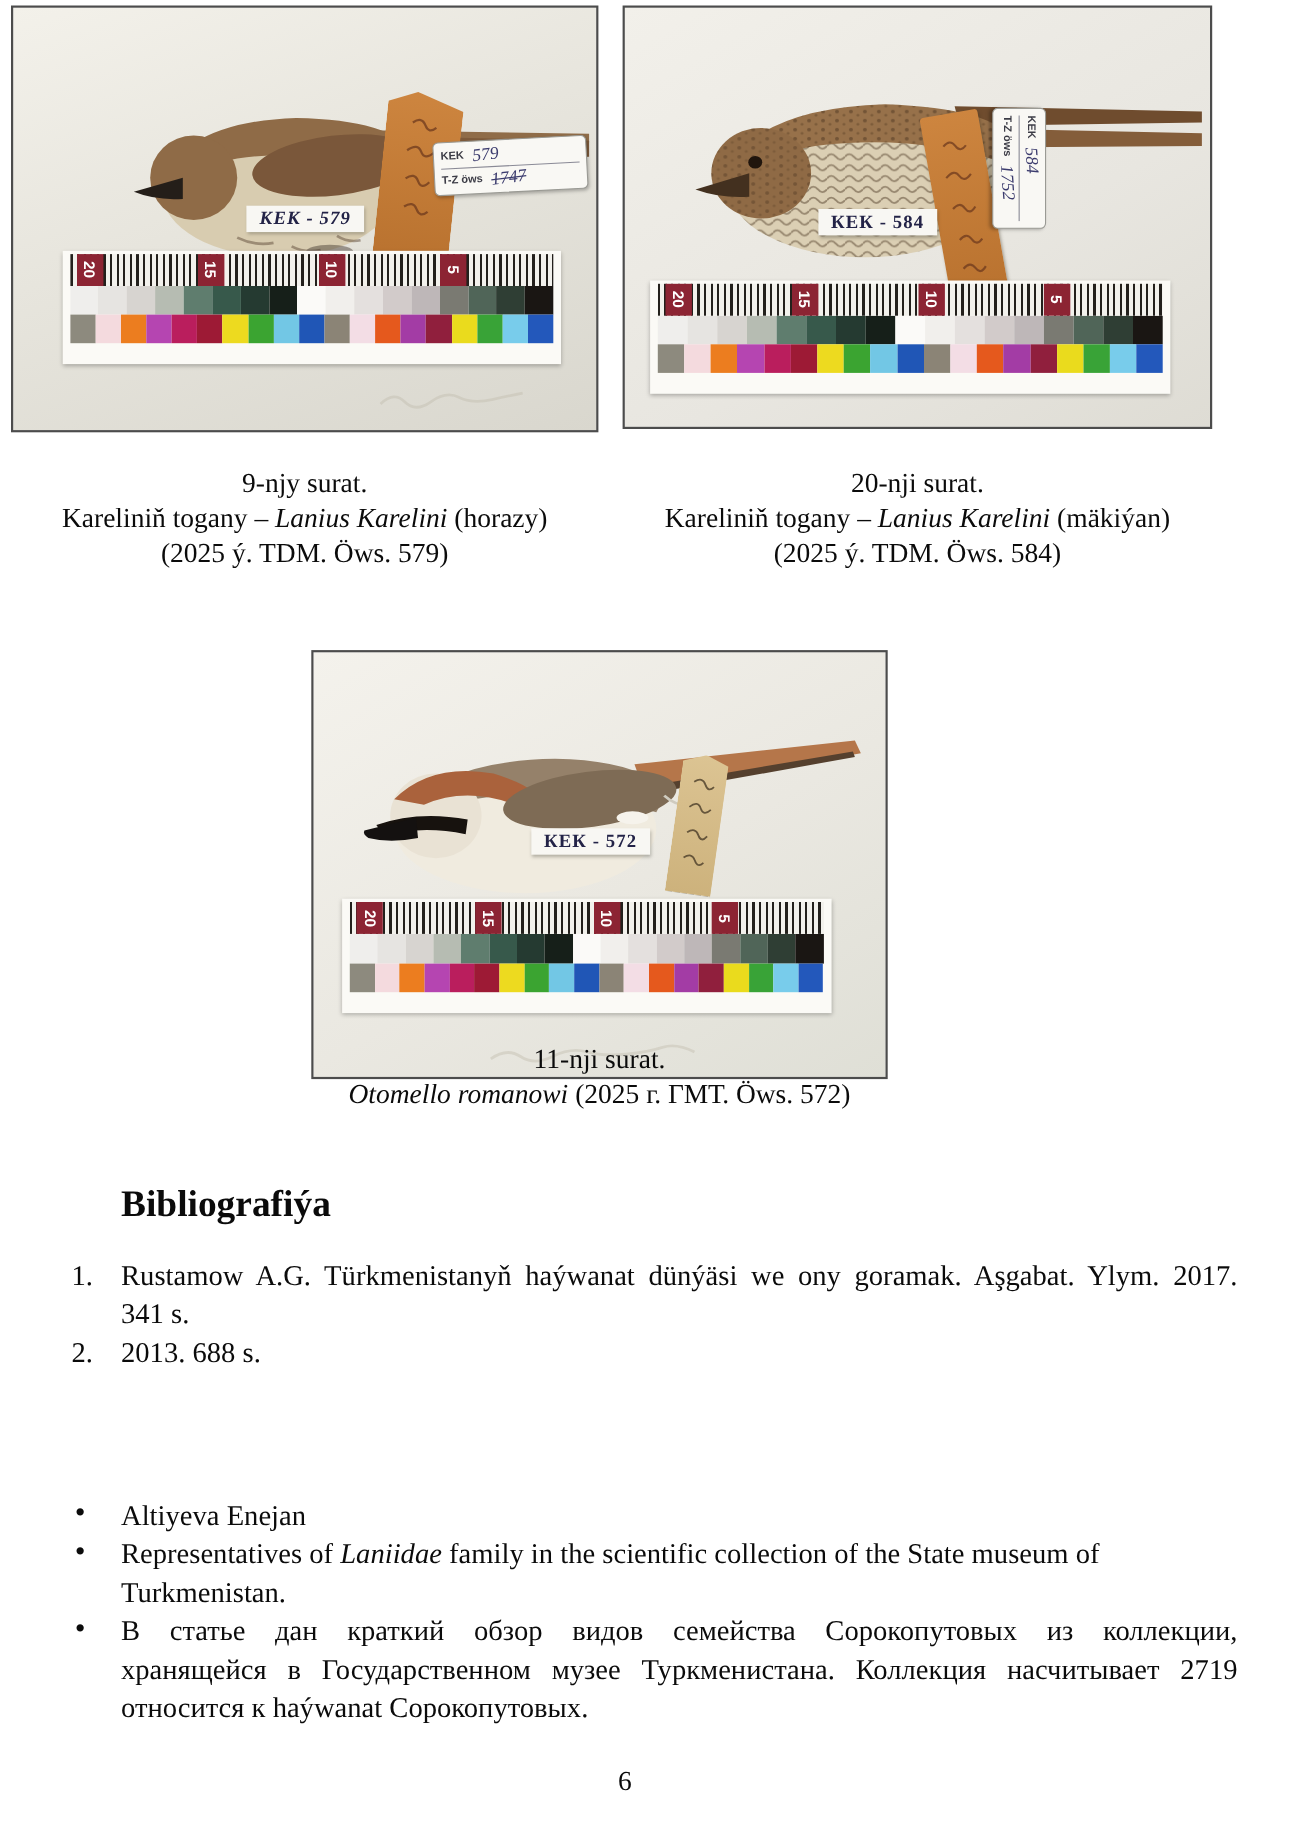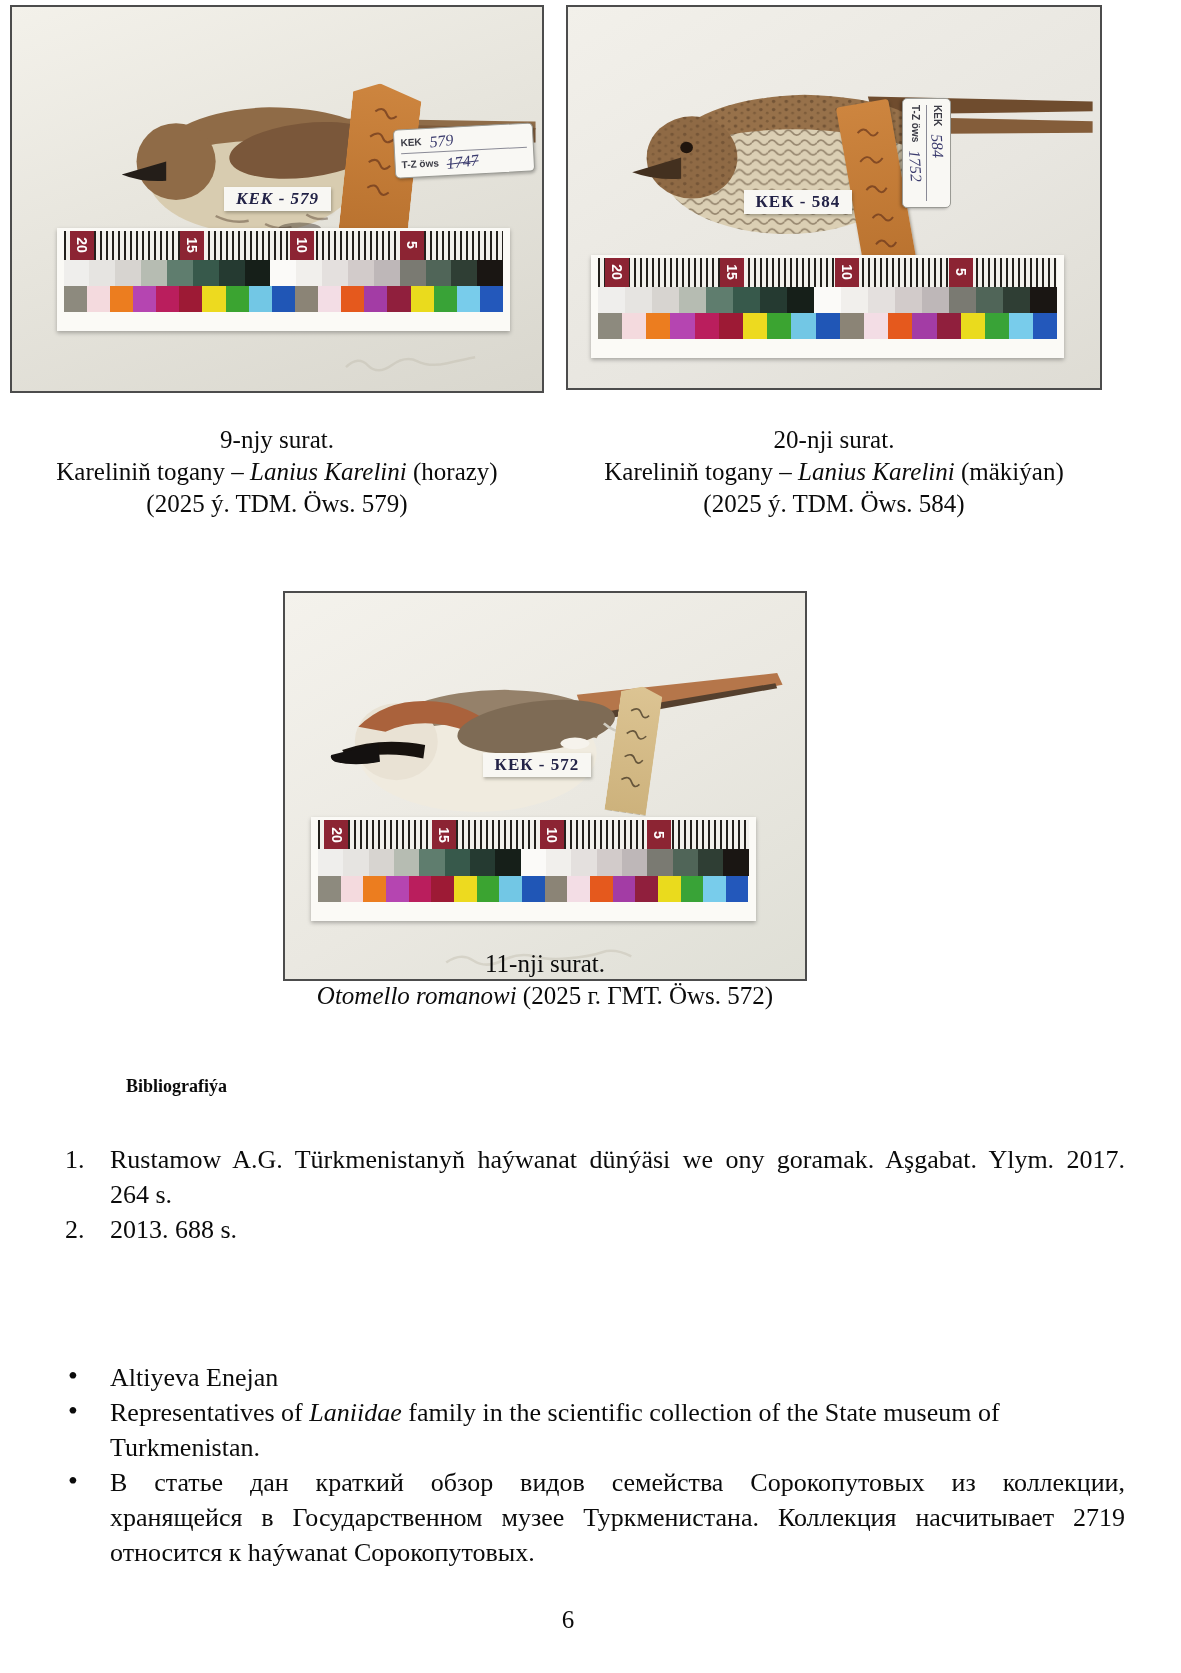--- a/index.html
+++ b/index.html
@@ -40,21 +40,21 @@
   .ruler-num{position:absolute;top:0;width:24px;height:100%;display:flex;align-items:center;justify-content:center;
          color:#fff;font-family:"Liberation Sans",sans-serif;font-weight:bold;font-size:14px;}
   .ruler-num span{transform:rotate(90deg);display:block;}
   .ruler-grays,.ruler-colors{display:flex;height:26%;}
   .sq{flex:1;}
 
   
   .caption{position:absolute;text-align:center;font-size:25px;line-height:32px;}
   .cap-line{white-space:nowrap;font-family:Liberation Serif, serif;}
   .it{font-style:italic;}
-  .heading{position:absolute;left:110px;top:1076px;font-size:18px;font-weight:bold;margin-left:16px;}
+  .heading{position:absolute;left:110px;top:1076px;font-size:34px;font-weight:bold;}
   .textblock{position:absolute;left:110px;width:1015px;font-size:26px;line-height:35px;}
   .bline{position:relative;white-space:nowrap;}
   .bline.just{text-align:justify;text-align-last:justify;}
   .marker{position:absolute;left:-45px;top:0;width:40px;}
   .bullet-dot{position:absolute;left:-42px;top:-2px;font-size:28px;}
   .pageno{position:absolute;left:0;top:1606px;width:1136px;text-align:center;font-size:25px;}
 </style>
 </head>
 <body>
 
@@ -341,21 +341,21 @@
   <div class="cap-line"><span class="it">Otomello romanowi</span><span> (2025 г. ГМТ. Öws. 572)</span></div>
 </div>
 
 <div class="heading">Bibliografiýa</div>
 
 <div class="textblock" style="top:1142px;">
   <div class="bline just">
     <span class="marker">1.</span>
     <span>Rustamow A.G. Türkmenistanyň haýwanat dünýäsi we ony goramak. Aşgabat. Ylym. 2017.</span>
   </div>
-  <div class="bline">264 s.</div>
+  <div class="bline">341 s.</div>
   <div class="bline just">
     <span class="marker">2.</span>
   </div>
   <div class="bline">2013. 688 s.</div>
 </div>
 
 <div class="textblock" style="top:1360px;">
   <div class="bline">
     <span class="bullet-dot">•</span>
     <span>Altiyeva Enejan</span>

